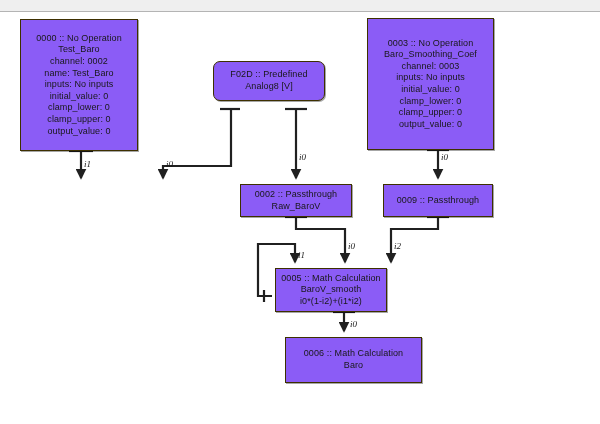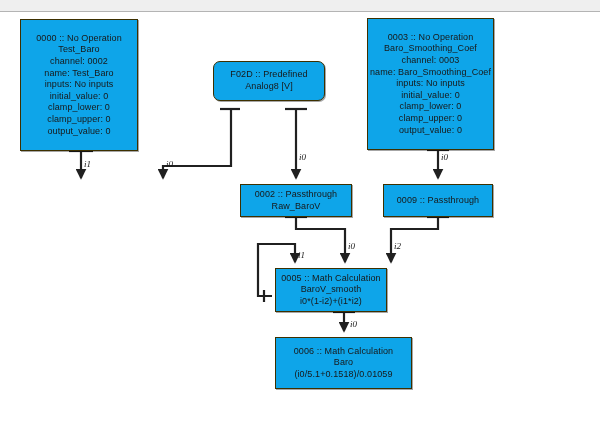--- a/index.html
+++ b/index.html
@@ -42,21 +42,21 @@
   svg.wires {
     position: absolute;
     left: 0;
     top: 0;
     width: 600px;
     height: 411px;
     pointer-events: none;
   }
   .node {
     position: absolute;
-    background: #0ea5e9;
+    background: #8b5cf6;
     border: 1px solid #3d3000;
     box-sizing: border-box;
     box-shadow: 1px 1px 0 rgba(0,0,0,0.35);
     display: flex;
     flex-direction: column;
     align-items: center;
     justify-content: center;
     text-align: center;
     color: #181818;
     font-size: 9px;
@@ -148,21 +148,20 @@
 
     <div class="node" id="node-1" style="left: 213px; top: 48px; width: 112px; height: 40px; border-radius: 7px;">
       <span class="line">F02D :: Predefined</span>
       <span class="line">Analog8 [V]</span>
     </div>
 
     <div class="node" id="node-2" style="left: 367px; top: 5px; width: 127px; height: 132px;">
       <span class="line">0003 :: No Operation</span>
       <span class="line">Baro_Smoothing_Coef</span>
       <span class="line">channel: 0003</span>
-      <span class="line">name: Baro_Smoothing_Coef</span>
       <span class="line">inputs: No inputs</span>
       <span class="line">initial_value: 0</span>
       <span class="line">clamp_lower: 0</span>
       <span class="line">clamp_upper: 0</span>
       <span class="line">output_value: 0</span>
     </div>
 
 
     <div class="node" id="node-4" style="left: 240px; top: 171px; width: 112px; height: 33px;">
       <span class="line">0002 :: Passthrough</span>
@@ -172,24 +171,23 @@
     <div class="node" id="node-5" style="left: 383px; top: 171px; width: 110px; height: 33px;">
       <span class="line">0009 :: Passthrough</span>
     </div>
 
     <div class="node" id="node-6" style="left: 275px; top: 255px; width: 112px; height: 44px;">
       <span class="line">0005 :: Math Calculation</span>
       <span class="line">BaroV_smooth</span>
       <span class="line">i0*(1-i2)+(i1*i2)</span>
     </div>
 
-    <div class="node" id="node-7" style="left: 275px; top: 324px; width: 137px; height: 52px;">
+    <div class="node" id="node-7" style="left: 285px; top: 324px; width: 137px; height: 46px;">
       <span class="line">0006 :: Math Calculation</span>
       <span class="line">Baro</span>
-      <span class="line">(i0/5.1+0.1518)/0.01059</span>
     </div>
 
     <span class="port-label" id="pl-0" style="left: 84px; top: 146px;">i1</span>
     <span class="port-label" id="pl-1" style="left: 166px; top: 146px;">i0</span>
     <span class="port-label" id="pl-2" style="left: 299px; top: 139px;">i0</span>
     <span class="port-label" id="pl-3" style="left: 441px; top: 139px;">i0</span>
     <span class="port-label" id="pl-4" style="left: 298px; top: 237px;">i1</span>
     <span class="port-label" id="pl-5" style="left: 348px; top: 228px;">i0</span>
     <span class="port-label" id="pl-6" style="left: 394px; top: 228px;">i2</span>
     <span class="port-label" id="pl-7" style="left: 350px; top: 306px;">i0</span>

